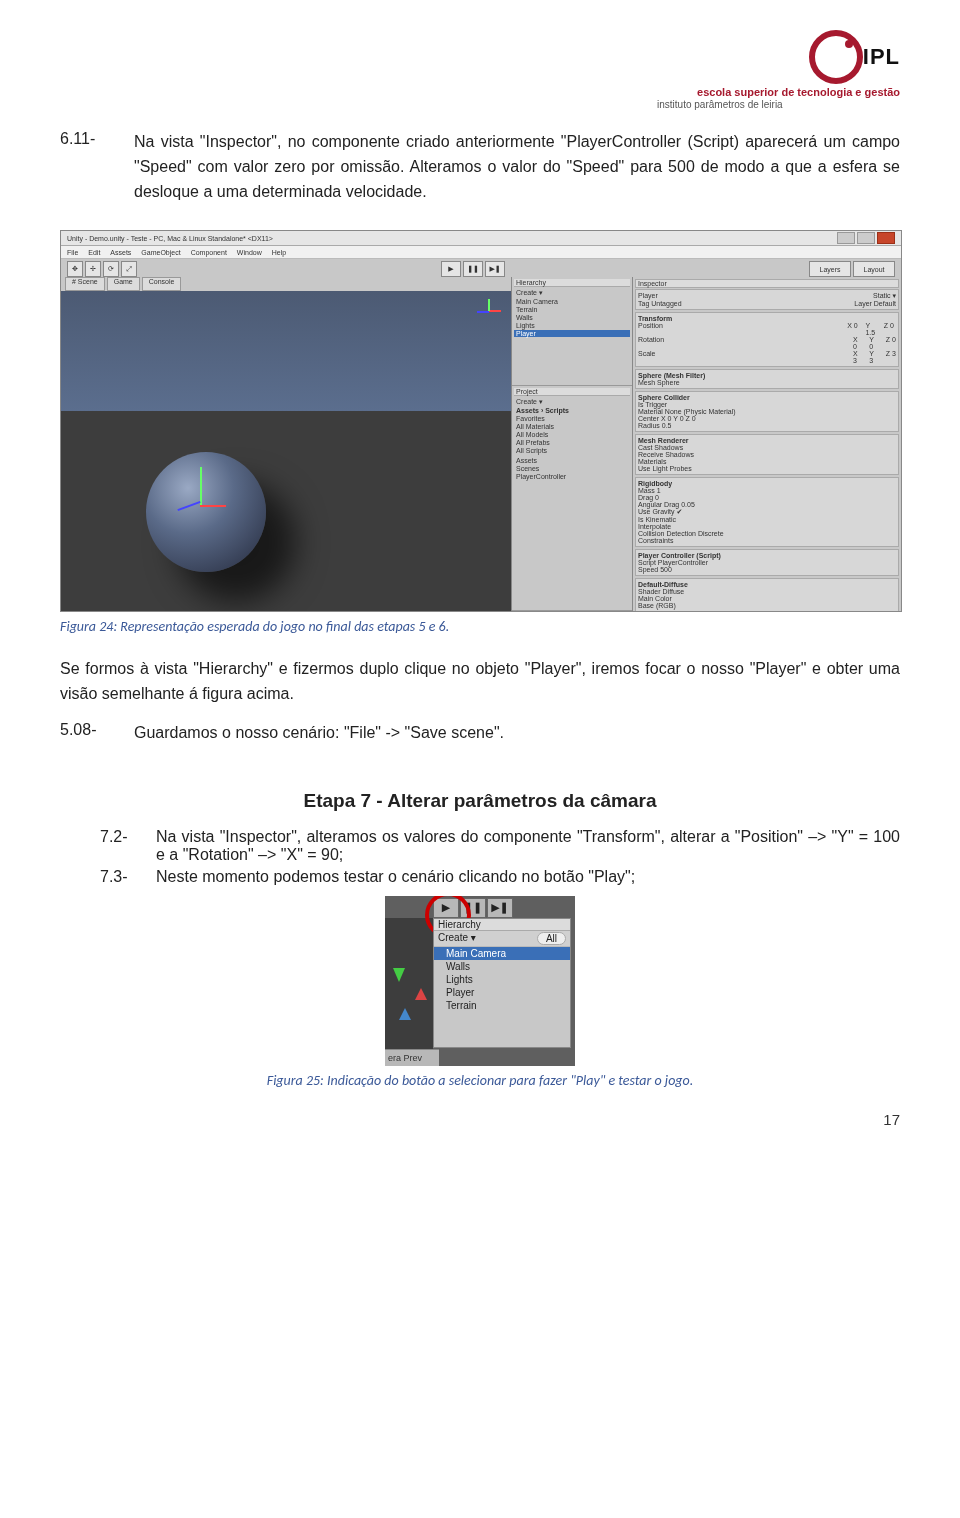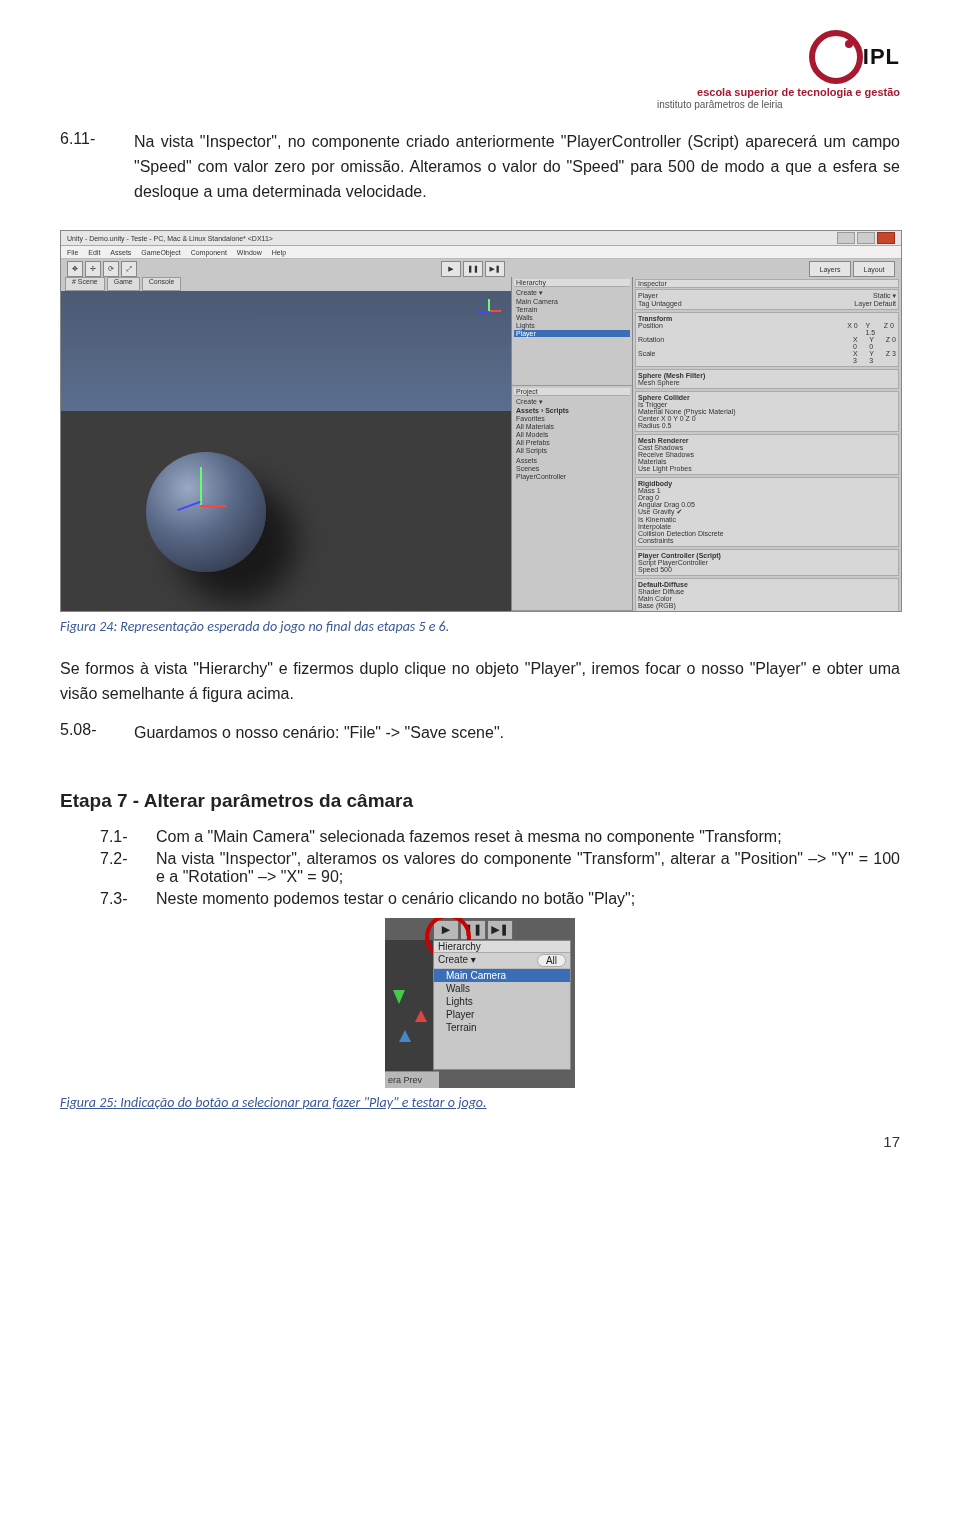--- a/index.html
+++ b/index.html
@@ -86,20 +86,21 @@
     font-style: italic;
     color: #3b5998;
     font-size: 14px;
     margin: 6px 0 22px 0;
   }
   h2.etapa {
     font-family: "Century Gothic", "Gill Sans", sans-serif;
     font-weight: bold;
     font-size: 19px;
     margin: 30px 0 16px 0;
+    text-align: center;
   }
   .figlist {
     margin-left: 40px;
   }
   .figlist .row {
     display: flex;
     gap: 12px;
     margin-bottom: 4px;
   }
   .figlist .k {
@@ -326,21 +327,21 @@
   }
   .fig25 .left3d .g { left:8px; top:50px; border-left:6px solid transparent; border-right:6px solid transparent; border-top:14px solid #4c4 }
   .fig25 .left3d .r { left:30px; top:70px; border-left:6px solid transparent; border-right:6px solid transparent; border-bottom:12px solid #d44 }
   .fig25 .left3d .b { left:14px; top:90px; border-left:6px solid transparent; border-right:6px solid transparent; border-bottom:12px solid #48c }
   .fig25 .era {
     position:absolute; left:0; bottom:0; height:16px; width:48px;
     background:#b8b8b8; border-top:1px solid #888;
     display:flex; align-items:center; padding:0 3px; font-size:9px; color:#333;
   }
   .caption-centered {
-    text-decoration:underline;
+    text-align:center;
   }
 </style>
 </head>
 <body>
 
 <div class="logo-block">
   <div class="logo-inner">
     <div class="row1">
       <div class="logo-circle"></div>
       <span class="ipl-text">IPL</span>
@@ -527,24 +528,20 @@
 
 <div class="numlist">
   <div class="num">5.08-</div>
   <div class="body para" style="text-align:left">Guardamos o nosso cenário: "File" -&gt; "Save scene".</div>
 </div>
 
 <h2 class="etapa">Etapa 7 - Alterar parâmetros da câmara</h2>
 
 <div class="figlist">
   <div class="row">
-    <div class="k">7.1-</div>
-    <div class="v">Com a "Main Camera" selecionada fazemos reset à mesma no componente "Transform;</div>
-  </div>
-  <div class="row">
     <div class="k">7.2-</div>
     <div class="v">Na vista "Inspector", alteramos os valores do componente "Transform", alterar a "Position" –&gt; "Y" = 100 e a "Rotation" –&gt; "X" = 90;</div>
   </div>
   <div class="row">
     <div class="k">7.3-</div>
     <div class="v">Neste momento podemos testar o cenário clicando no botão "Play";</div>
   </div>
 </div>
 
 <div class="fig25wrap">

